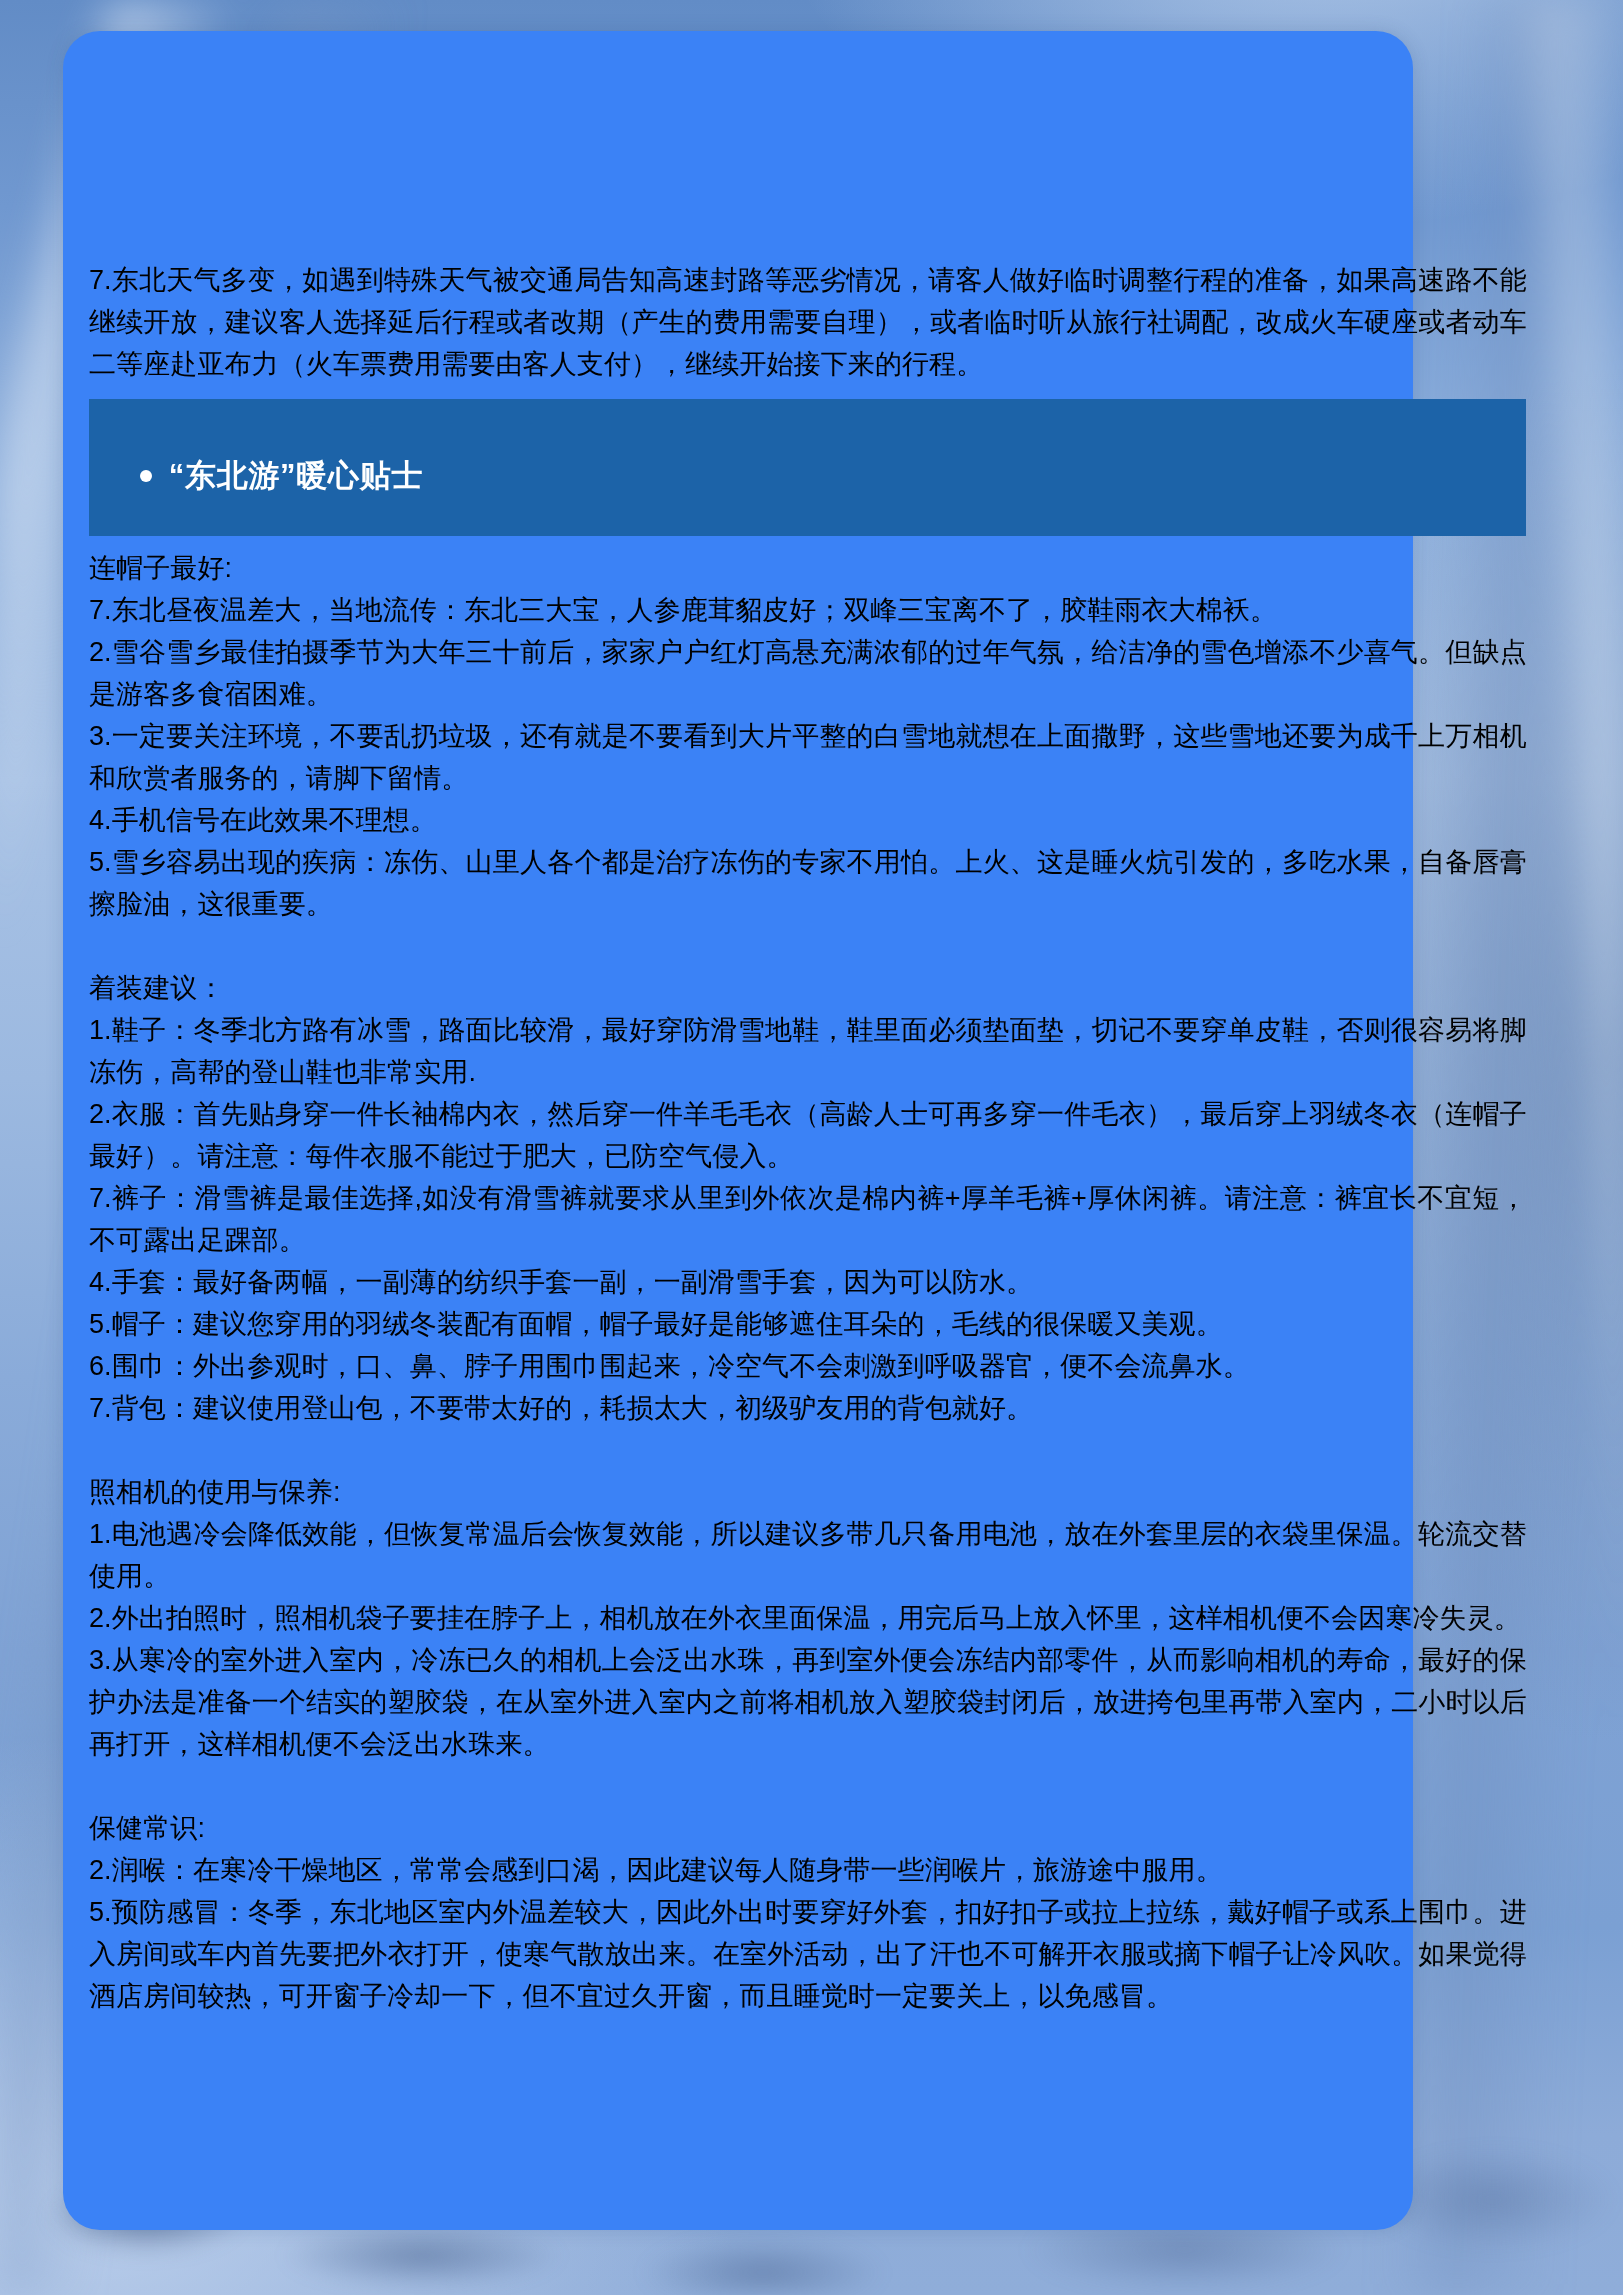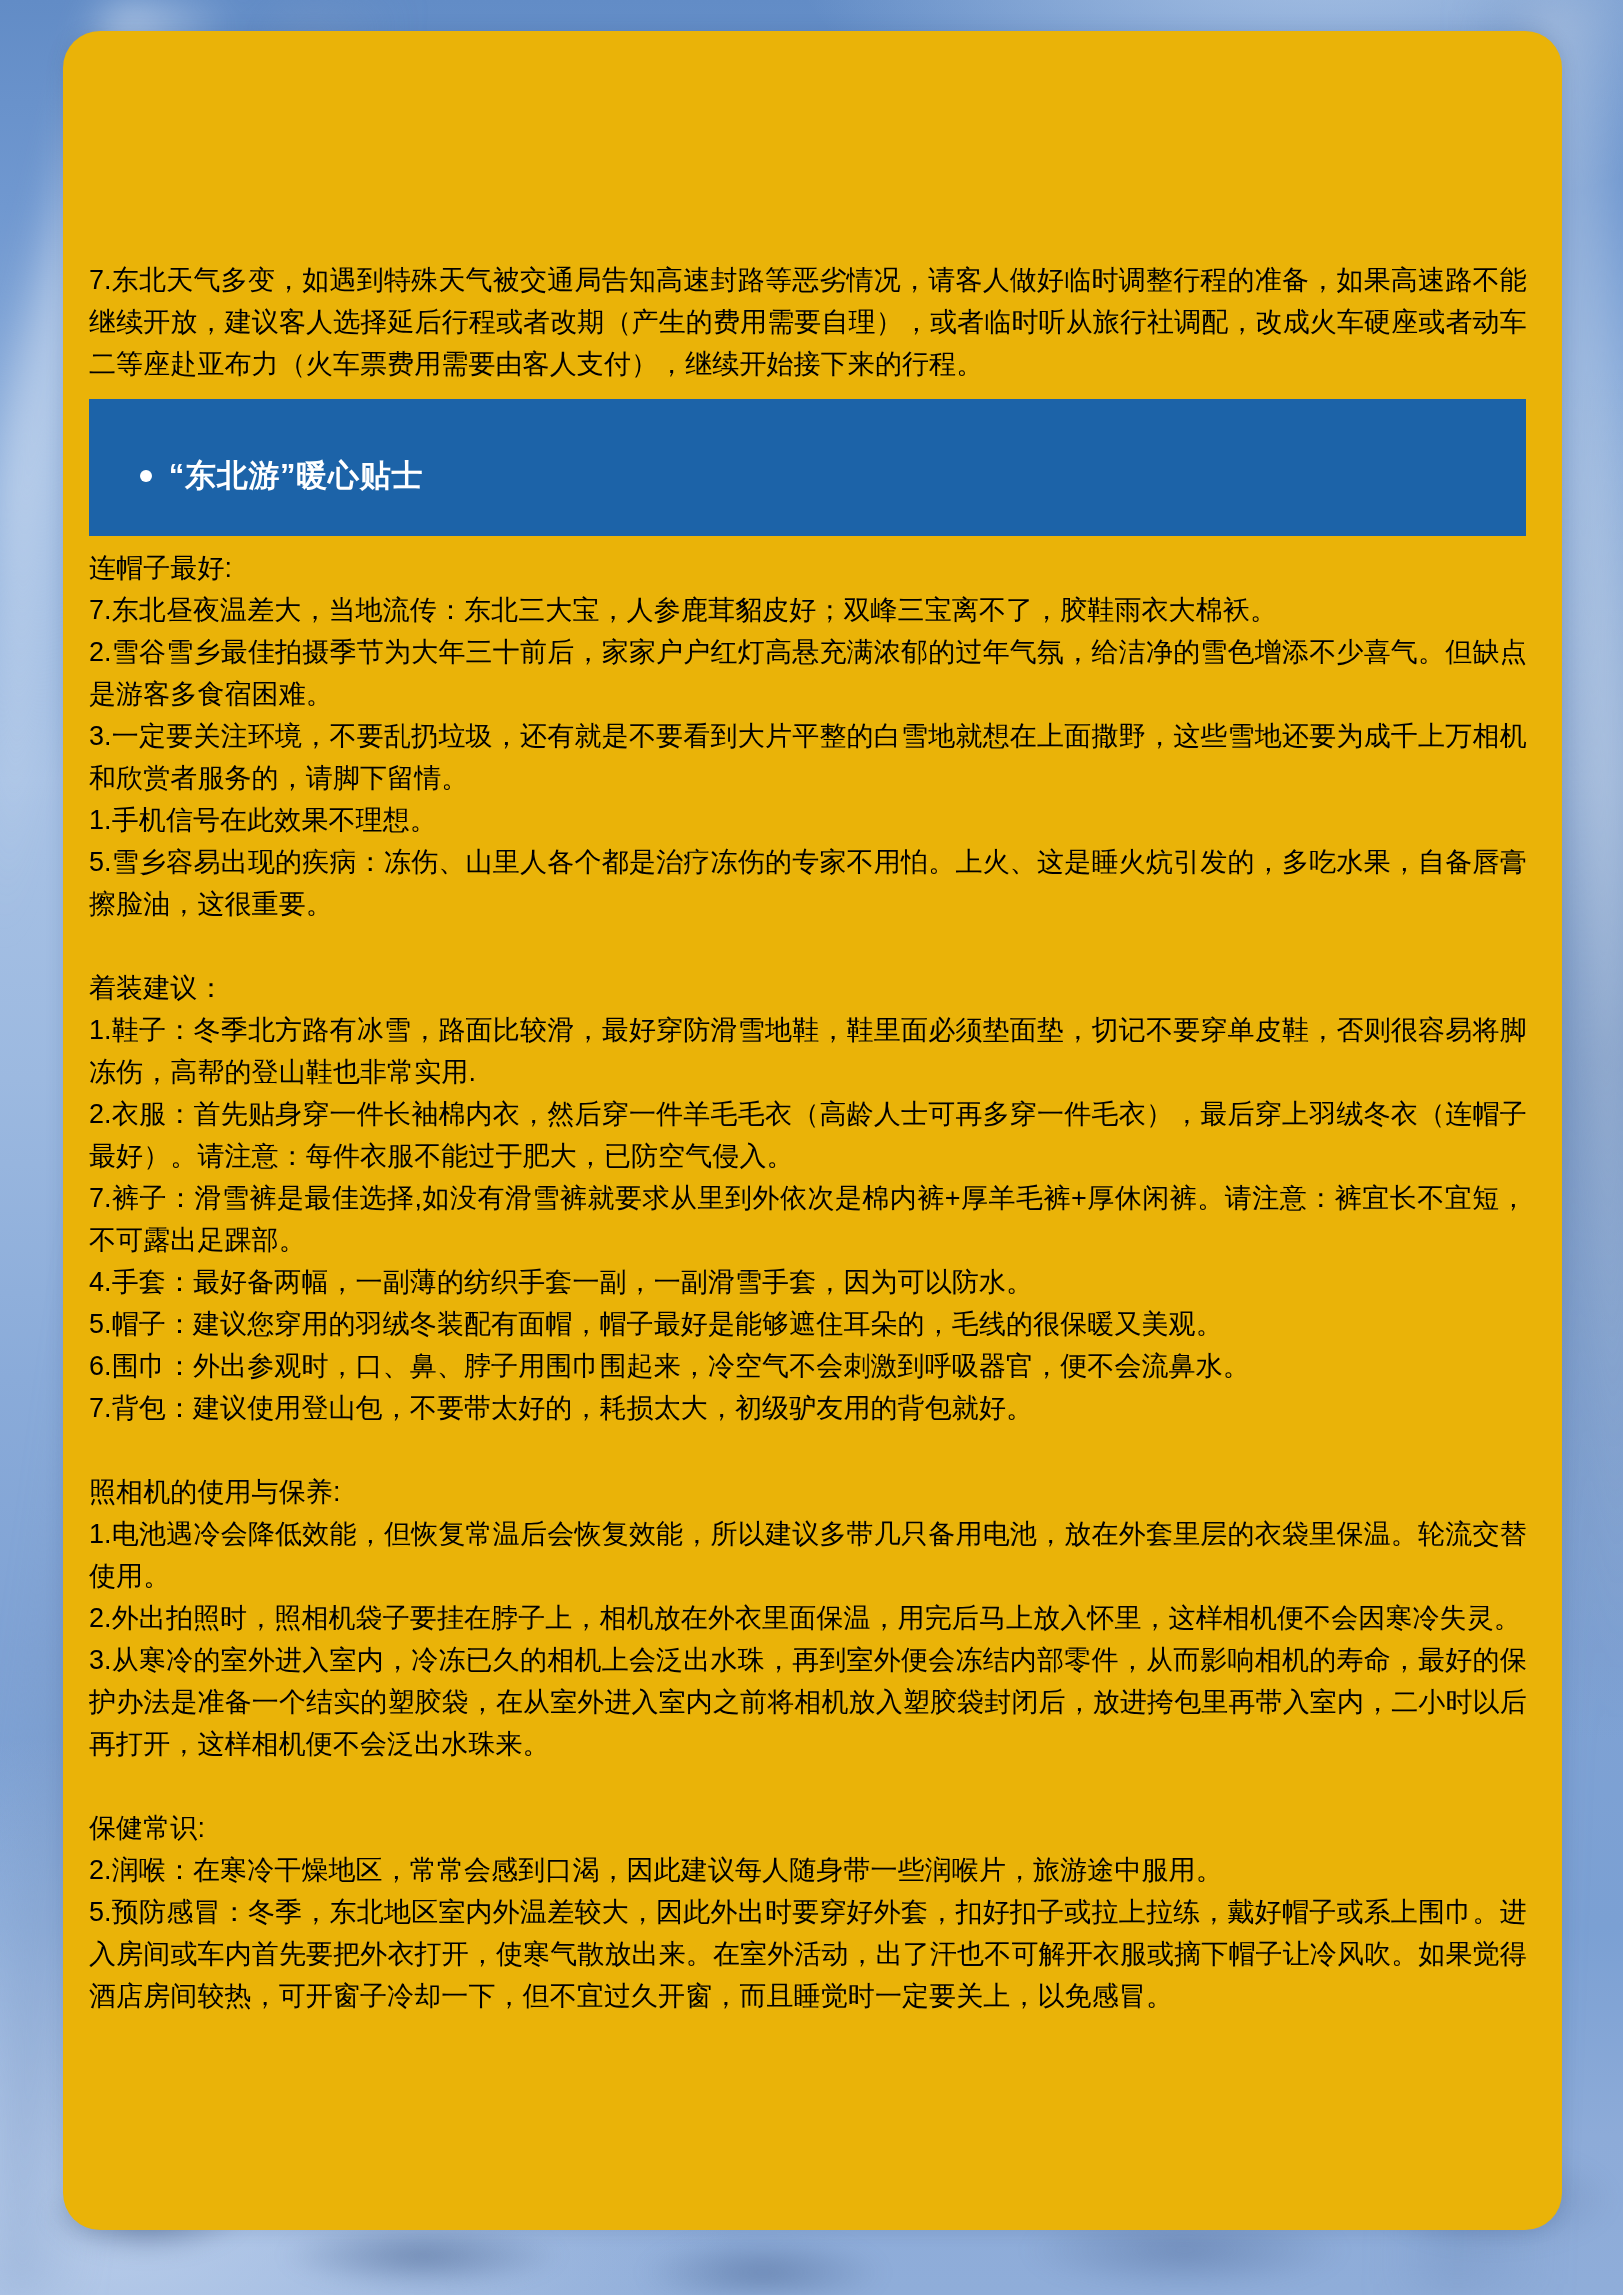--- a/index.html
+++ b/index.html
@@ -63,23 +63,23 @@
       radial-gradient(ellipse 223px 59px at 73% 84%, rgba(74,100,146,.42) 0%, rgba(74,100,146,0) 72%),
       radial-gradient(ellipse 170px 72px at 92% 66%, rgba(80,106,152,.38) 0%, rgba(80,106,152,0) 72%);
     filter: blur(8.5px);
   }
 
   
   #page-card {
     position: absolute;
     left: 63px;
     top: 31px;
-    width: 1499px;
+    width: 1350px;
     height: 2199px;
-    background: #eab308;
+    background: #3b82f6;
     border-radius: 37px;
     box-shadow: 0 0 17px rgba(40,70,115,.18);
   }
 
   
   #doc {
     position: absolute;
     left: 26px;
     top: 228px;
     width: 1447px;
@@ -144,21 +144,21 @@
       <div class="banner-row">
         <span class="bullet-dot"></span>
         <span class="banner-title">“东北游”暖心贴士</span>
       </div>
     </div>
 
     <p class="para">连帽子最好:</p>
     <p class="para">7.东北昼夜温差大，当地流传：东北三大宝，人参鹿茸貂皮好；双峰三宝离不了，胶鞋雨衣大棉袄。</p>
     <p class="para">2.雪谷雪乡最佳拍摄季节为大年三十前后，家家户户红灯高悬充满浓郁的过年气氛，给洁净的雪色增添不少喜气。但缺点是游客多食宿困难。</p>
     <p class="para">3.一定要关注环境，不要乱扔垃圾，还有就是不要看到大片平整的白雪地就想在上面撒野，这些雪地还要为成千上万相机和欣赏者服务的，请脚下留情。</p>
-    <p class="para">1.手机信号在此效果不理想。</p>
+    <p class="para">4.手机信号在此效果不理想。</p>
     <p class="para">5.雪乡容易出现的疾病：冻伤、山里人各个都是治疗冻伤的专家不用怕。上火、这是睡火炕引发的，多吃水果，自备唇膏擦脸油，这很重要。</p>
 
     <div class="spacer"></div>
 
     <p class="para"> 着装建议：</p>
     <p class="para">1.鞋子：冬季北方路有冰雪，路面比较滑，最好穿防滑雪地鞋，鞋里面必须垫面垫，切记不要穿单皮鞋，否则很容易将脚冻伤，高帮的登山鞋也非常实用.</p>
     <p class="para">2.衣服：首先贴身穿一件长袖棉内衣，然后穿一件羊毛毛衣（高龄人士可再多穿一件毛衣），最后穿上羽绒冬衣（连帽子最好）。请注意：每件衣服不能过于肥大，已防空气侵入。</p>
     <p class="para">7.裤子：滑雪裤是最佳选择,如没有滑雪裤就要求从里到外依次是棉内裤+厚羊毛裤+厚休闲裤。请注意：裤宜长不宜短，不可露出足踝部。</p>
     <p class="para">4.手套：最好备两幅，一副薄的纺织手套一副，一副滑雪手套，因为可以防水。</p>
     <p class="para">5.帽子：建议您穿用的羽绒冬装配有面帽，帽子最好是能够遮住耳朵的，毛线的很保暖又美观。</p>

